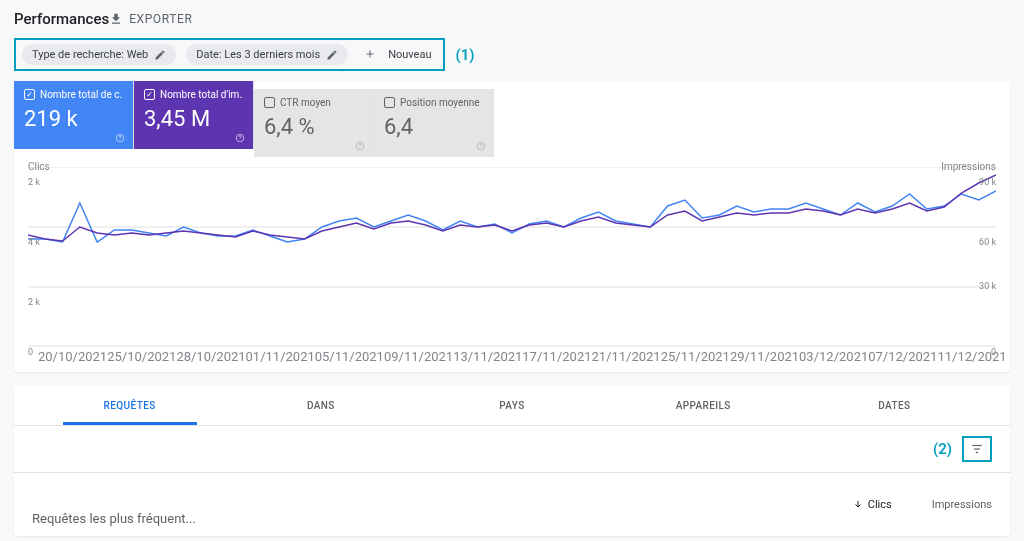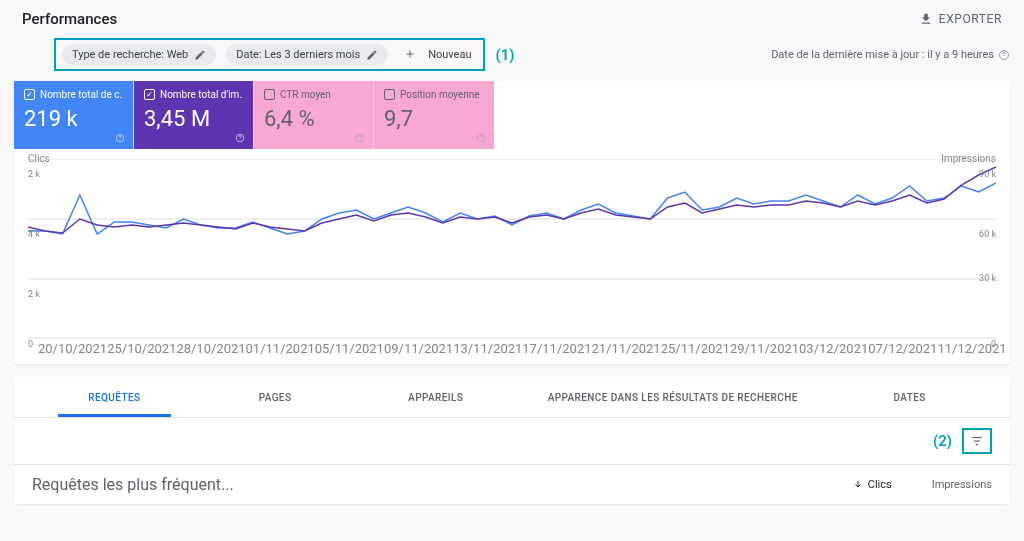--- a/index.html
+++ b/index.html
@@ -1,38 +1,38 @@
 <!DOCTYPE html>
 <html><head>
 <meta charset="utf-8">
 <style>
   * { box-sizing: border-box; margin: 0; padding: 0; }
   body { font-family: Roboto, Arial, sans-serif; background: #f7f8fa; width: 1024px; height: 541px; overflow: hidden; color: #3c4043; font-size: 12px; }
 
-  .header { display:flex; align-items:center; justify-content:space-between; padding:10px 22px 6px; }
+  .header { display:flex; align-items:center; padding:10px 14px 6px; }
   .header h1 { font-size:15px; font-weight:500; color:#202124; }
   .export-btn { display:flex; align-items:center; gap:6px; font-size:12px; font-weight:400; letter-spacing:0.6px; color:#5f6368; cursor:pointer; }
 
   .filters-row { display:flex; align-items:center; padding:4px 14px 10px; }
-  .filters-box { display:flex; align-items:center; gap:10px; border:2px solid #009fbf; padding:4px 6px;margin-left:40px; }
+  .filters-box { display:flex; align-items:center; gap:10px; border:2px solid #009fbf; padding:4px 6px; }
   .chip { display:flex; align-items:center; gap:6px; background:#e8eaed; color:#3c4043; border-radius:14px; padding:4px 10px; font-size:11px; cursor:pointer; }
   .chip svg, .add-chip svg { width:12px; height:12px; }
   .add-chip { display:flex; align-items:flex-start; gap:12px; font-size:11px; color:#3c4043; cursor:pointer; padding:4px 6px; }
   .anno-1 { color:#009fbf; font-weight:600; font-size:15px; margin-left:10px; }
   .last-update { margin-left:auto; color:#5f6368; font-size:11px; display:flex; align-items:center; gap:4px; }
 
   .cards-area { padding:0 14px; }
   .card-panel { background:#fff; border-radius:4px; box-shadow:0 1px 2px rgba(0,0,0,0.07); padding:0; position:relative; }
 
   .metric-row { display:flex; }
   .metric { width:120px; height:68px; border-right:1px solid #e0e0e0; padding:8px 10px; position:relative; }
   .metric:last-child { border-right:none; }
   .metric.on-clicks { background:#4285f4; color:#fff; }
   .metric.on-imp { background:#5e35b1; color:#fff; }
-  .metric.off { background:#f9a8d4; color:#5f6368; }
+  .metric.off { background:#e5e5e5; color:#5f6368;margin-top:8px; }
   .metric .mlabel { display:flex; align-items:center; gap:5px; font-size:10px; white-space:nowrap; overflow:hidden; text-overflow:ellipsis; max-width:100px; }
   .metric .mval { font-size:22px; font-weight:400; margin-top:6px; }
   .metric .help { position:absolute; bottom:6px; right:8px; opacity:.7; }
   .checkbox { width:11px; height:11px; border:1.3px solid currentColor; border-radius:2px; display:inline-flex; align-items:center; justify-content:center; flex-shrink:0; }
   .checkbox.checked::after { content:"✓"; font-size:8px; line-height:1; }
 
   .chart-wrap { position:relative; height:215px; padding:10px 14px 4px; }
   .ylabel-l { position:absolute; left:14px; top:4px; font-size:10px; color:#80868b; }
   .ylabel-r { position:absolute; right:14px; top:4px; font-size:10px; color:#80868b; }
   .chart-svg { width:100%; height:180px; display:block; }
@@ -45,21 +45,21 @@
   .tabs { display:flex; border-bottom:1px solid #e0e0e0; padding:0 20px; }
   .tab { flex:1; text-align:center; font-size:10px; letter-spacing:0.4px; font-weight:500; color:#5f6368; padding:14px 4px; cursor:pointer; position:relative; }
   .tab.active { color:#1a73e8; }
   .tab.active::after { content:""; position:absolute; left:15%; right:15%; bottom:0; height:3px; background:#1a73e8; }
 
   .filter-row2 { display:flex; justify-content:flex-end; align-items:center; padding:10px 18px; }
   .anno-2 { color:#009fbf; font-weight:600; font-size:15px; margin-right:10px; }
   .filter-icon { border:2px solid #009fbf; width:30px; height:26px; display:flex; align-items:center; justify-content:center; cursor:pointer; }
 
   .table-head { display:flex; align-items:center; padding:10px 18px; border-top:1px solid #e0e0e0; }
-  .th-q { font-size:16px; color:#5f6368; }
+  .th-q { font-size:13px; color:#5f6368;margin-top:28px; }
   .th-spacer { flex:1; }
   .th-c { font-size:11px; color:#202124; display:flex; align-items:center; gap:4px; margin-right:40px; cursor:pointer; }
   .th-i { font-size:11px; color:#5f6368; cursor:pointer; }
 </style>
 </head>
 <body>
 
 <div class="header">
   <h1>Performances</h1>
   <div class="export-btn">
@@ -85,27 +85,20 @@
         </svg>
     </div>
     <div class="add-chip">
       <svg viewBox="0 0 24 24" fill="#5f6368">
           <path d="M19 13h-6v6h-2v-6H5v-2h6V5h2v6h6v2z"></path>
         </svg>
       <span>Nouveau</span>
     </div>
   </div>
   <span class="anno-1">(1)</span>
-  <div class="last-update">
-    <span>Date de la dernière mise à jour : il y a 9 heures</span>
-    <svg width="12" height="12" viewBox="0 0 24 24" fill="none" stroke="#9aa0a6" stroke-width="2">
-        <circle cx="12" cy="12" r="9"></circle>
-        <path d="M9.5 9a2.5 2.5 0 1 1 3.5 2.3c-.9.4-1.5 1-1.5 2.2M12 17h.01"></path>
-      </svg>
-  </div>
 </div>
 
 <div class="cards-area">
   <div class="card-panel">
 
     <div class="metric-row">
       <div class="metric on-clicks">
         <div class="mlabel">
             <span class="checkbox checked"></span>
             <span>Nombre total de c...</span>
@@ -136,21 +129,21 @@
         <svg class="help" width="10" height="10" viewBox="0 0 24 24" fill="none" stroke="#9aa0a6" stroke-width="2">
             <circle cx="12" cy="12" r="9"></circle>
             <path d="M9.5 9a2.5 2.5 0 1 1 3.5 2.3c-.9.4-1.5 1-1.5 2.2M12 17h.01"></path>
           </svg>
       </div>
       <div class="metric off">
         <div class="mlabel">
             <span class="checkbox"></span>
             <span>Position moyenne</span>
           </div>
-        <div class="mval">9,7</div>
+        <div class="mval">6,4</div>
         <svg class="help" width="10" height="10" viewBox="0 0 24 24" fill="none" stroke="#9aa0a6" stroke-width="2">
             <circle cx="12" cy="12" r="9"></circle>
             <path d="M9.5 9a2.5 2.5 0 1 1 3.5 2.3c-.9.4-1.5 1-1.5 2.2M12 17h.01"></path>
           </svg>
       </div>
     </div>
 
     <div class="chart-wrap">
       <span class="ylabel-l">Clics</span>
       <span class="ylabel-r">Impressions</span>
@@ -187,23 +180,23 @@
           <span>11/12/2021</span>
         </div>
     </div>
 
   </div>
 </div>
 
 <div class="table-panel">
   <div class="tabs">
     <div class="tab active">REQUÊTES</div>
-    <div class="tab">PAGES</div>
+    <div class="tab">DANS</div>
+    <div class="tab">PAYS</div>
     <div class="tab">APPAREILS</div>
-    <div class="tab" style="flex:2">APPARENCE DANS LES RÉSULTATS DE RECHERCHE</div>
     <div class="tab">DATES</div>
   </div>
   <div class="filter-row2">
     <span class="anno-2">(2)</span>
     <div class="filter-icon">
       <svg width="16" height="14" viewBox="0 0 24 24" fill="none" stroke="#5f6368" stroke-width="2">
           <line x1="4" y1="6" x2="20" y2="6"></line>
           <line x1="7" y1="12" x2="17" y2="12"></line>
           <line x1="10" y1="18" x2="14" y2="18"></line>
         </svg>

